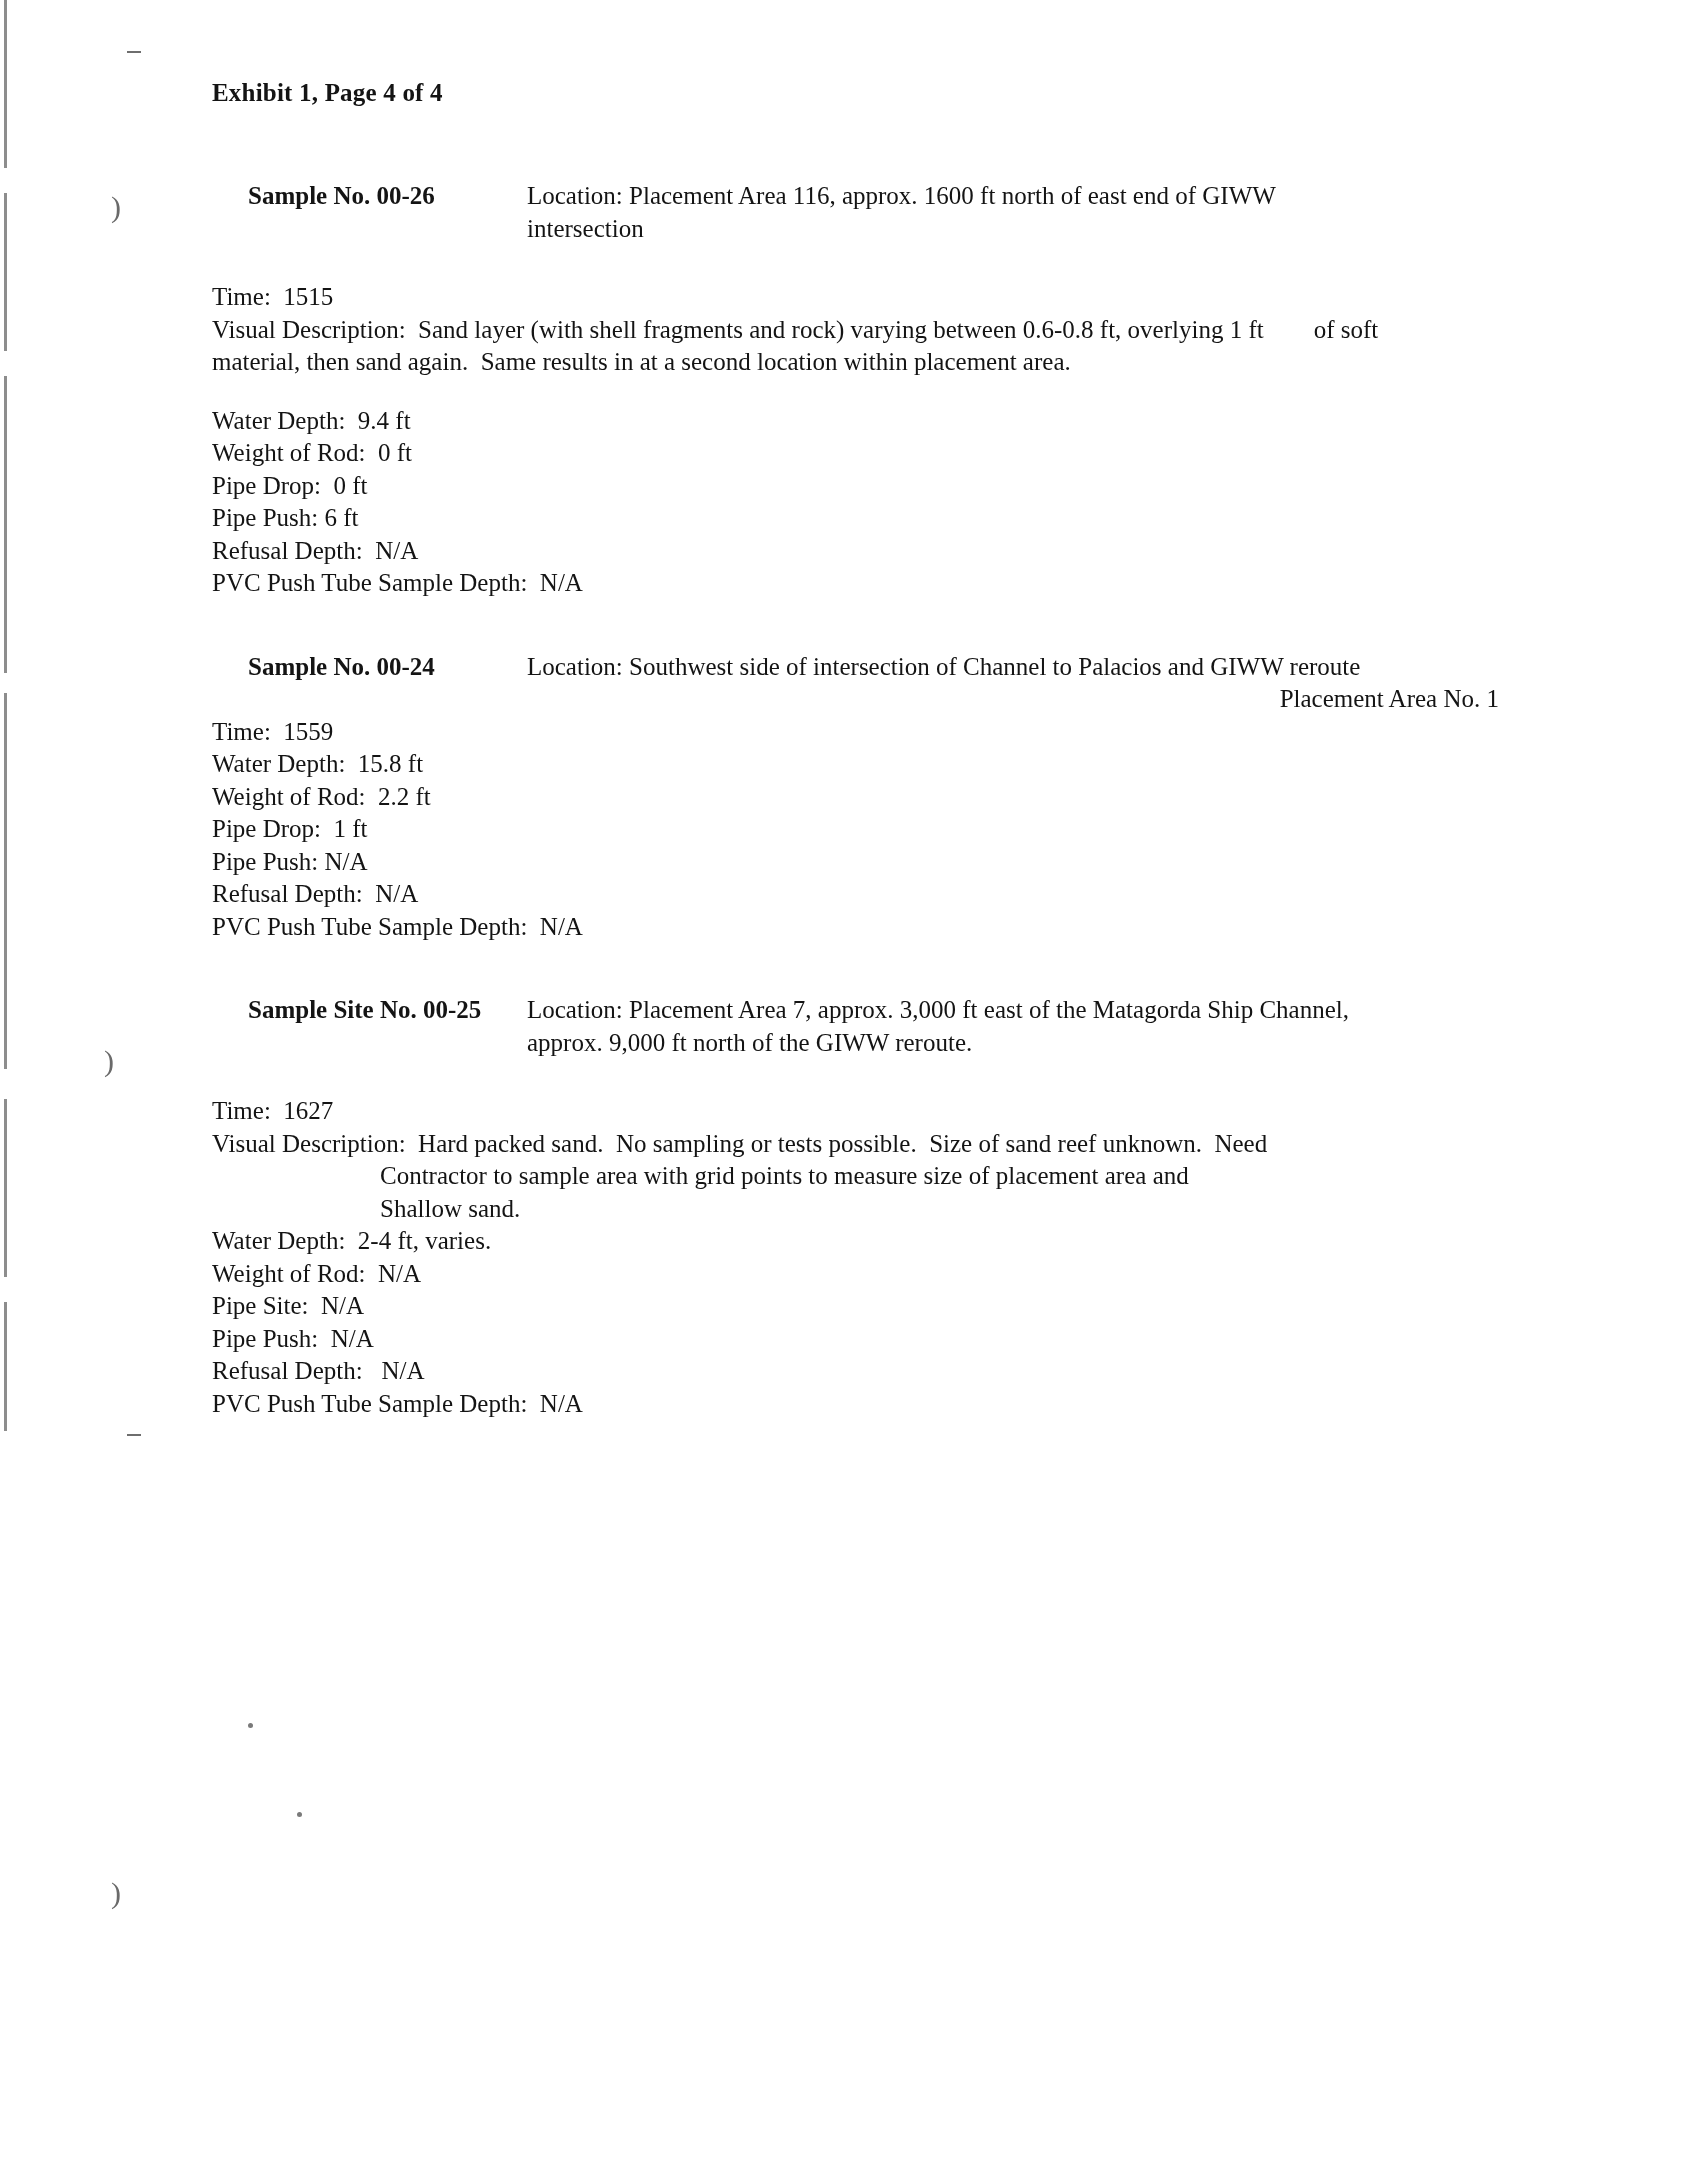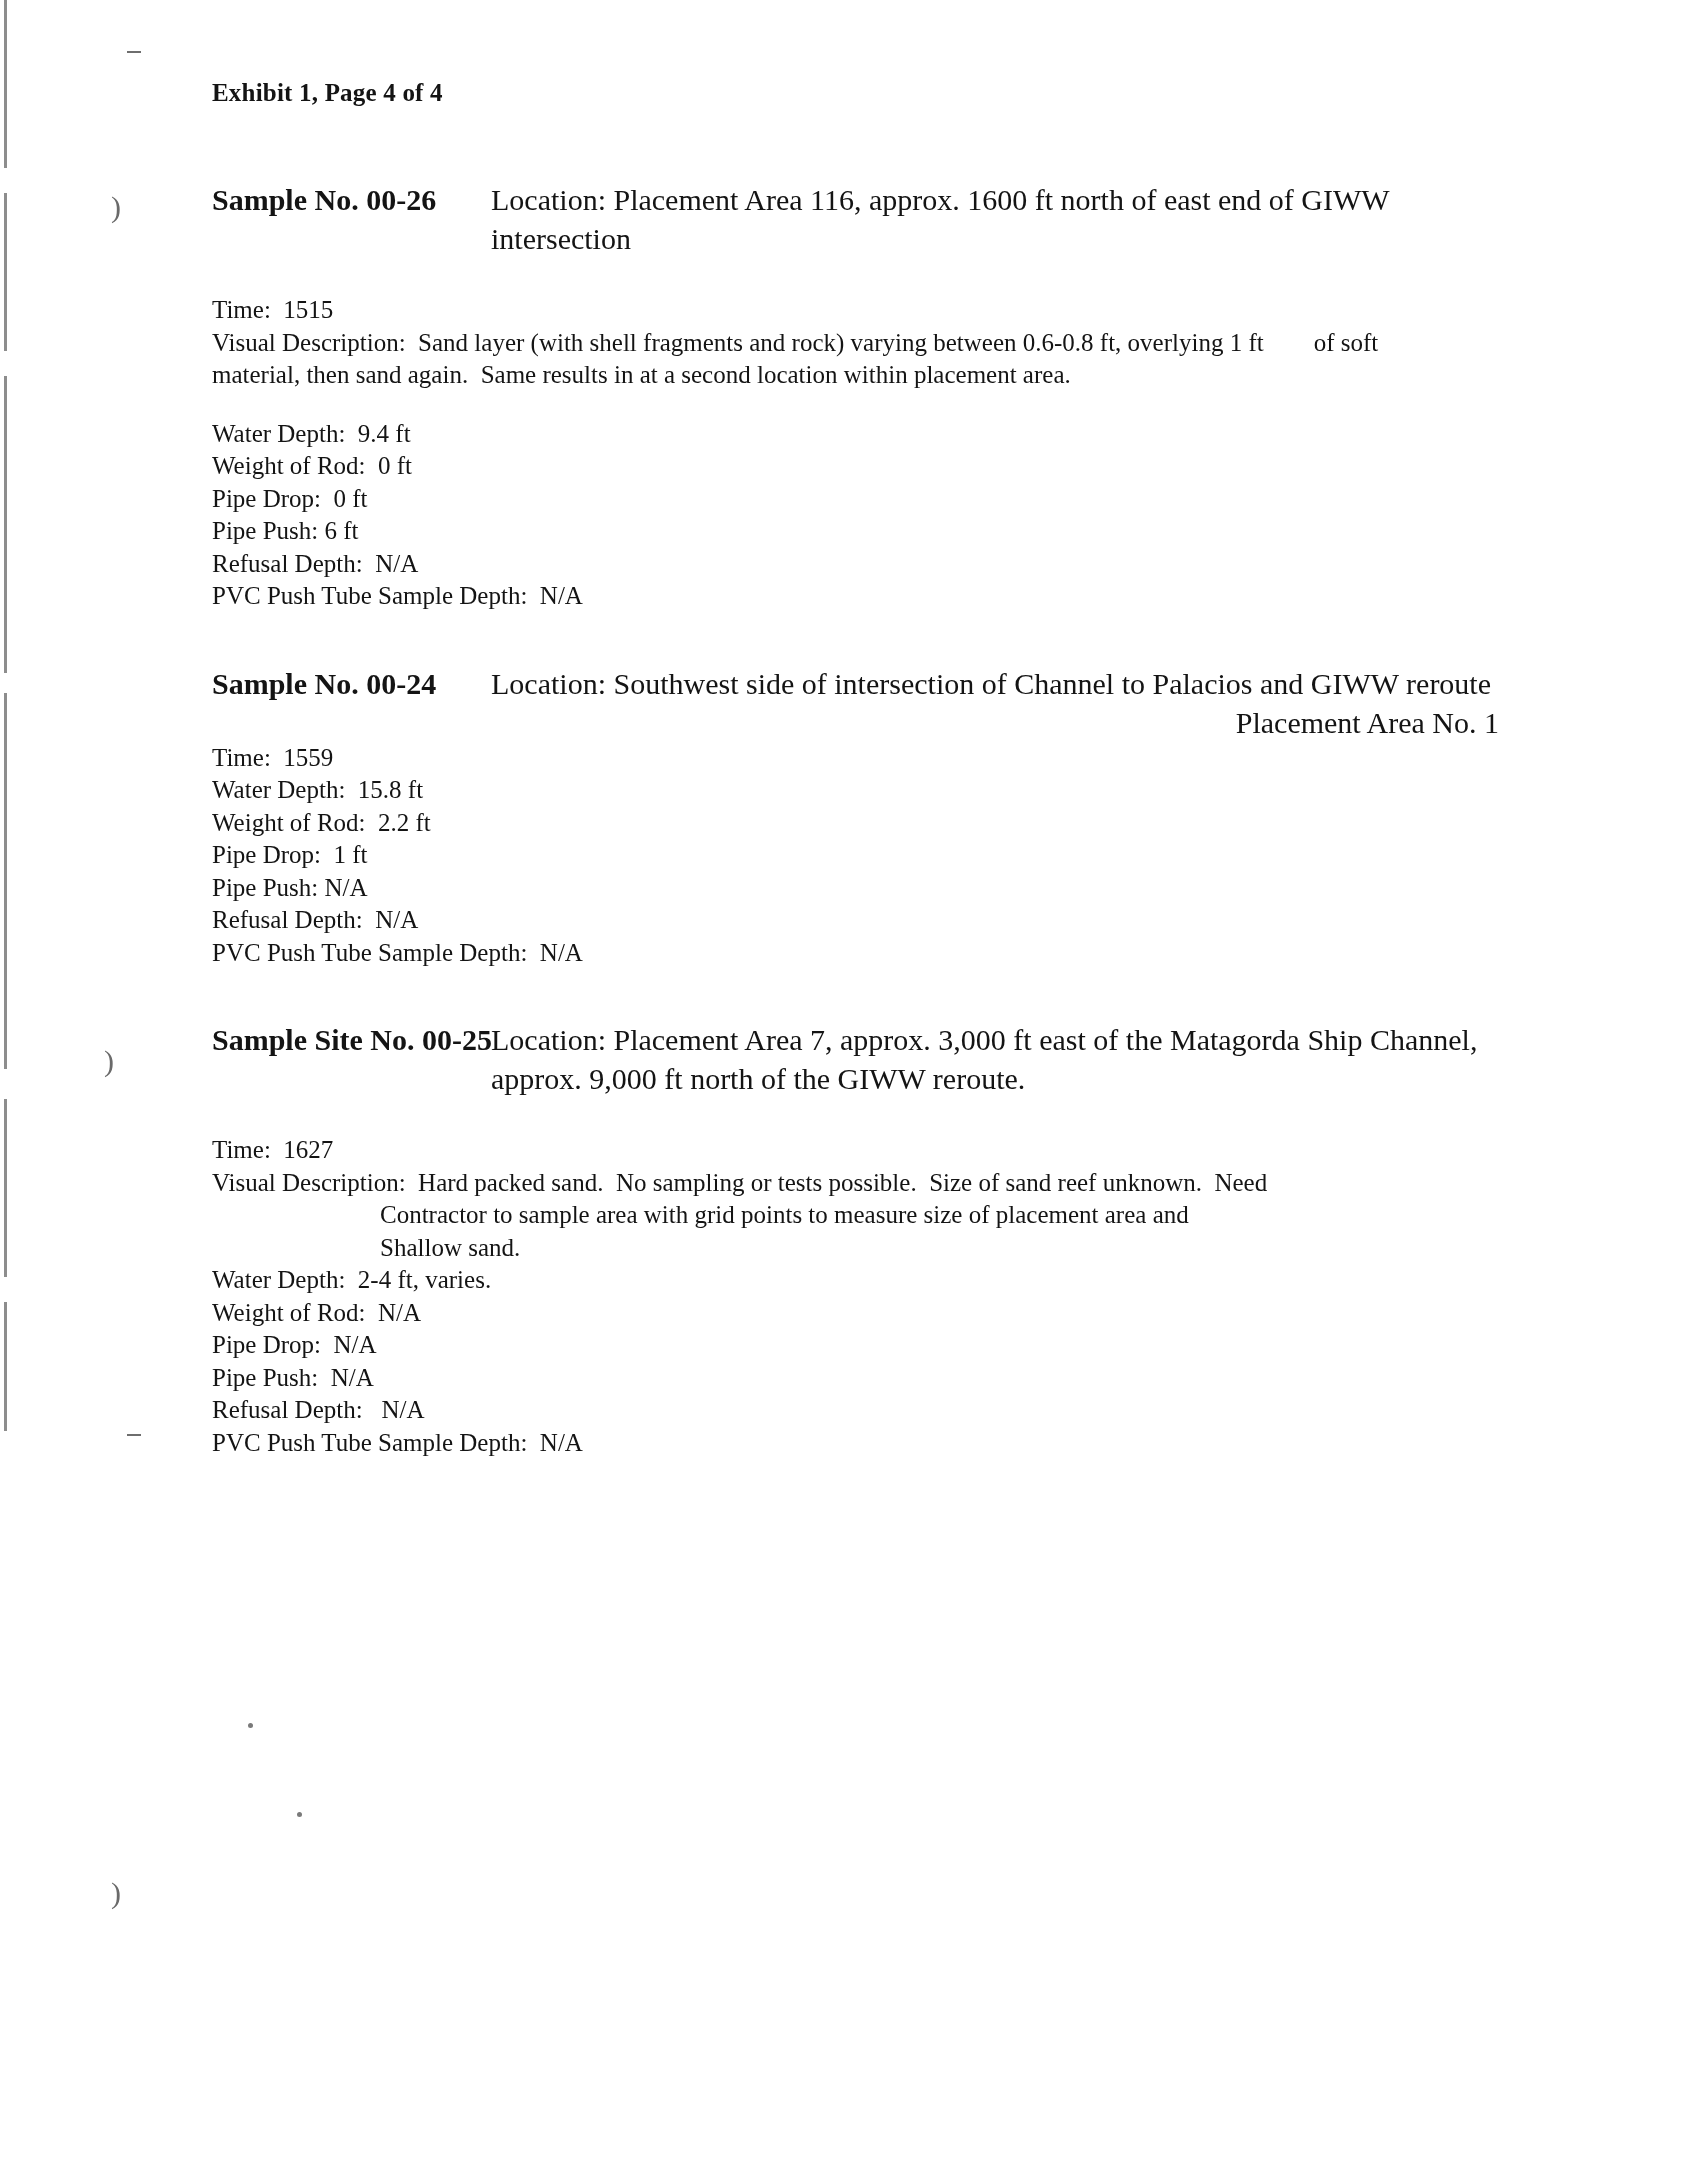--- a/index.html
+++ b/index.html
@@ -56,22 +56,23 @@
     margin-bottom: 73px;
   }
 
   .sample-block {
     margin-bottom: 0;
   }
 
   .sample-head {
     display: flex;
     align-items: flex-start;
-    font-size: 30px;
+    font-size: 25px;
     line-height: 1.30;
+    margin-left: 36px;
   }
   .sample-head .sample-id {
     font-weight: bold;
     white-space: nowrap;
     flex: 0 0 auto;
     width: 279px;
   }
   .sample-head .sample-id.wide {
     width: 279px;
   }
@@ -186,21 +187,21 @@
       <div class="gap-md"></div>
       <div class="body-lines">
         <div class="line">Time:  1627</div>
         <div class="line">Visual Description:  Hard packed sand.  No sampling or tests possible.  Size of sand reef unknown.  Need</div>
         <div class="line indent-1">Contractor to sample area with grid points to measure size of placement area and</div>
         <div class="line indent-1">Shallow sand.</div>
       </div>
       <div class="body-lines">
         <div class="line">Water Depth:  2-4 ft, varies.</div>
         <div class="line">Weight of Rod:  N/A</div>
-        <div class="line">Pipe Drop:  N/A</div>
+        <div class="line">Pipe Site:  N/A</div>
         <div class="line">Pipe Push:  N/A</div>
         <div class="line">Refusal Depth:   N/A</div>
         <div class="line">PVC Push Tube Sample Depth:  N/A</div>
       </div>
     </div>
 
   </div>
 </div>
 
 

